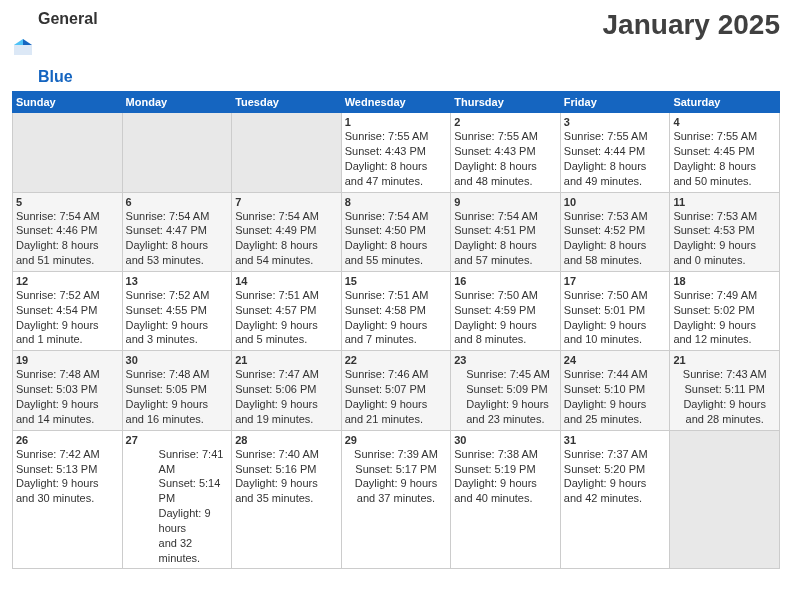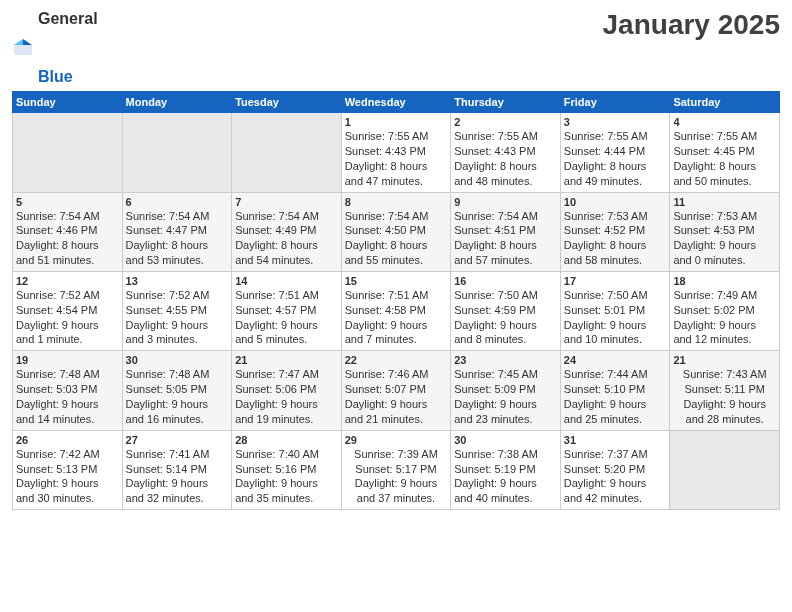--- a/index.html
+++ b/index.html
@@ -282,21 +282,21 @@
           </td>
           <td>
             <span class="day-num">22</span>
             <div class="cell-text" style="white-space: pre-line;">Sunrise: 7:46 AM
 Sunset: 5:07 PM
 Daylight: 9 hours
 and 21 minutes.</div>
           </td>
           <td>
             <span class="day-num">23</span>
-            <div class="cell-text" style="white-space: pre-line;">Sunrise: 7:45 AM
+            <div class="cell-text" style="white-space: pre-line; margin-left: 12px;">Sunrise: 7:45 AM
 Sunset: 5:09 PM
 Daylight: 9 hours
 and 23 minutes.</div>
           </td>
           <td>
             <span class="day-num">24</span>
             <div class="cell-text" style="white-space: pre-line;">Sunrise: 7:44 AM
 Sunset: 5:10 PM
 Daylight: 9 hours
 and 25 minutes.</div>
@@ -312,21 +312,21 @@
         <tr>
           <td>
             <span class="day-num">26</span>
             <div class="cell-text" style="white-space: pre-line;">Sunrise: 7:42 AM
 Sunset: 5:13 PM
 Daylight: 9 hours
 and 30 minutes.</div>
           </td>
           <td>
             <span class="day-num">27</span>
-            <div class="cell-text" style="white-space: pre-line;">Sunrise: 7:41 AM
+            <div class="cell-text" style="white-space: pre-line; margin-left: 33px;">Sunrise: 7:41 AM
 Sunset: 5:14 PM
 Daylight: 9 hours
 and 32 minutes.</div>
           </td>
           <td>
             <span class="day-num">28</span>
             <div class="cell-text" style="white-space: pre-line;">Sunrise: 7:40 AM
 Sunset: 5:16 PM
 Daylight: 9 hours
 and 35 minutes.</div>

